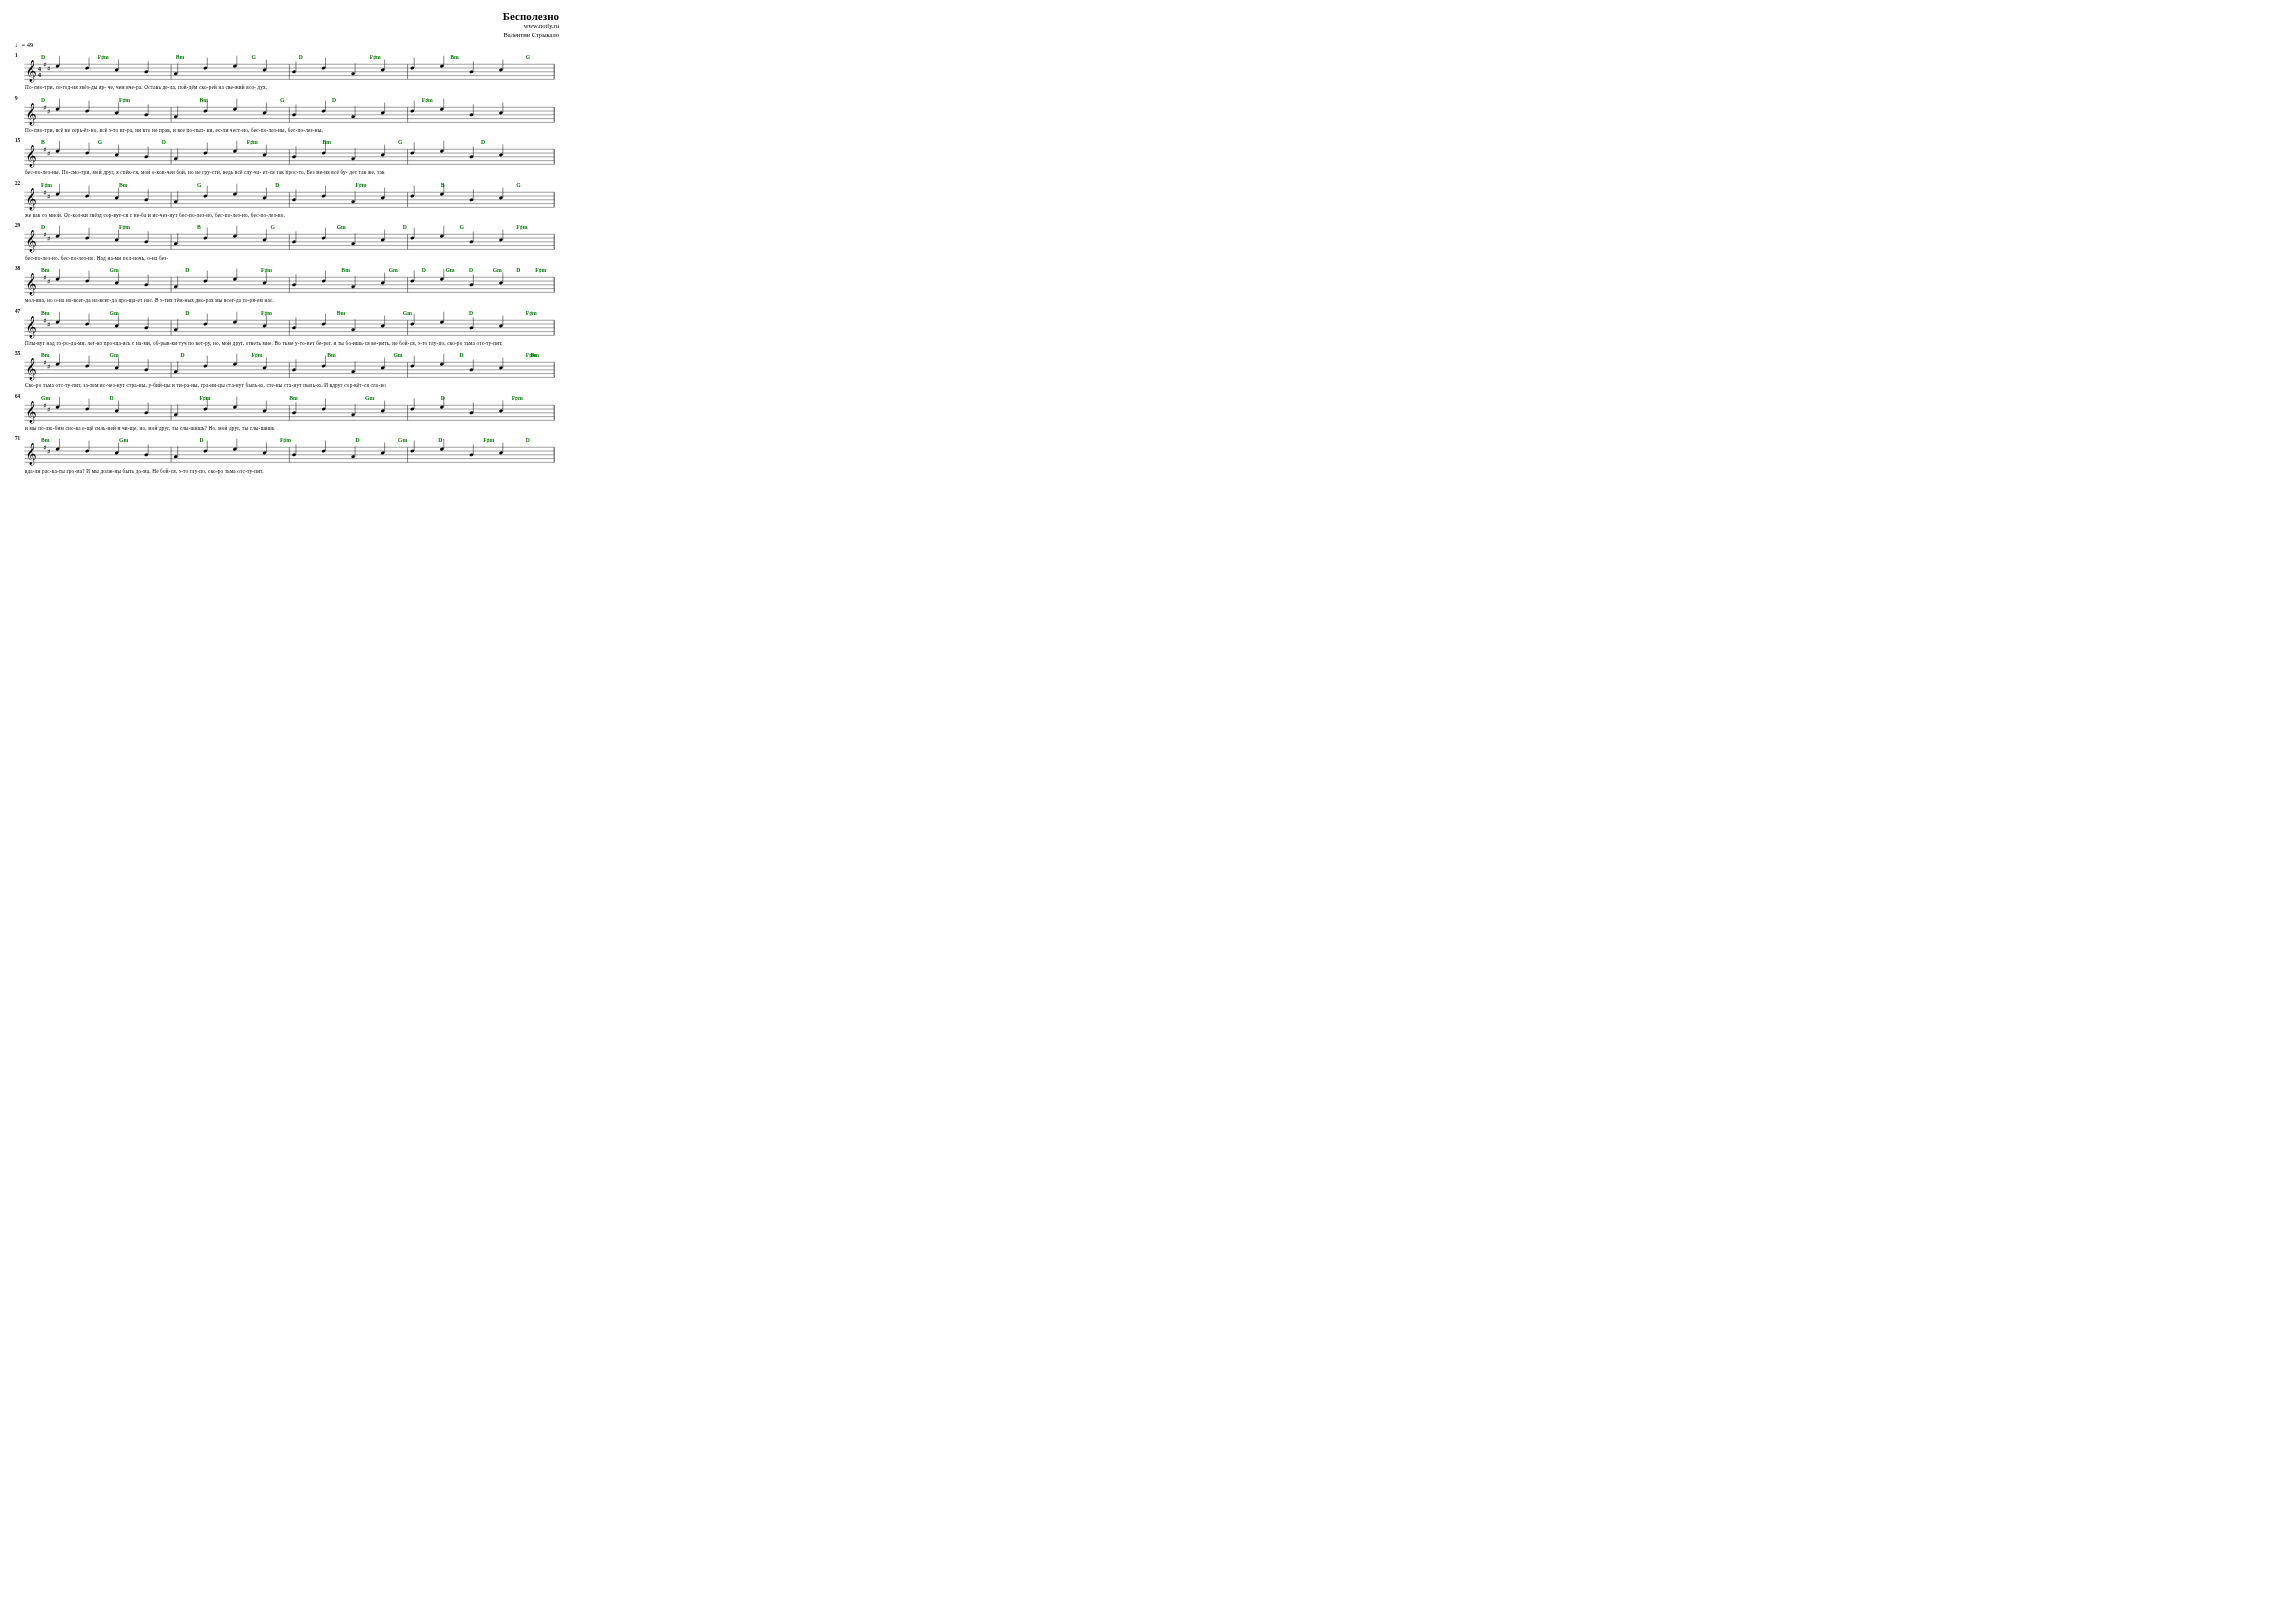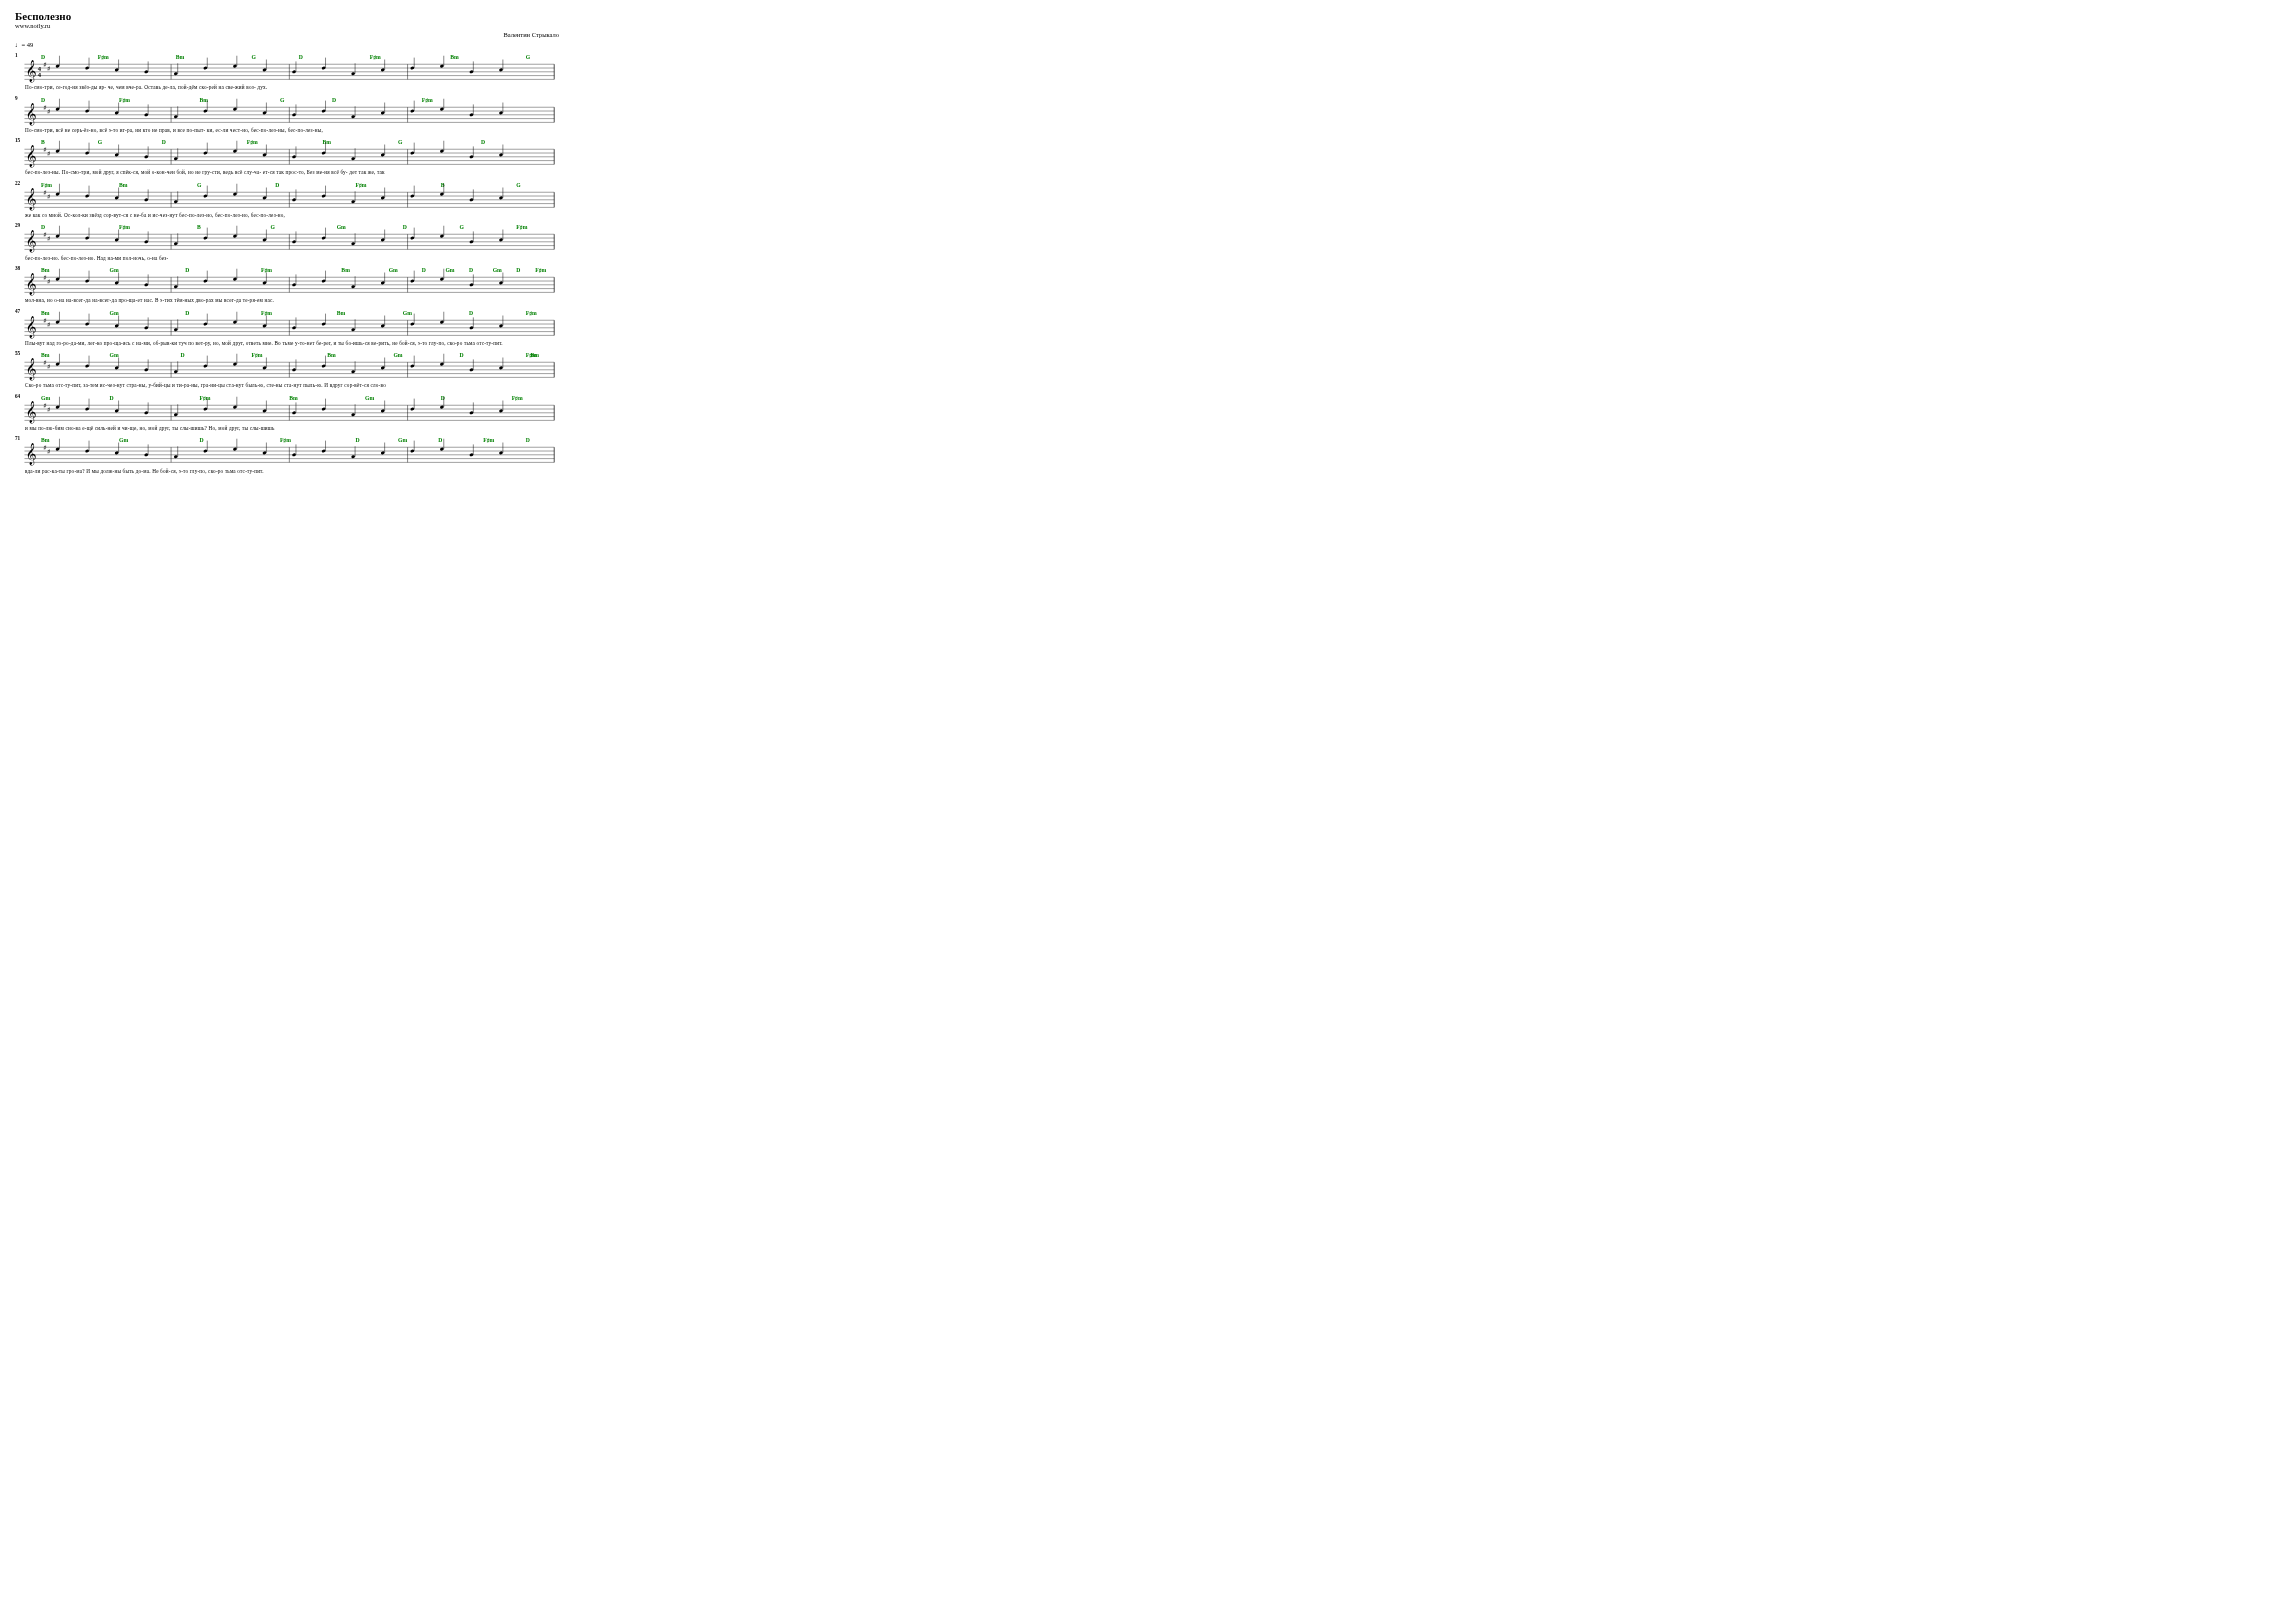--- a/index.html
+++ b/index.html
@@ -5,21 +5,21 @@
     * { margin: 0; padding: 0; box-sizing: border-box; }
     body {
       background: #fff;
       font-family: 'Times New Roman', Times, serif;
       width: 574px;
       min-height: 399px;
       padding: 10px 15px;
       color: #000;
     }
     .header {
-      text-align: left;
+      text-align: right;
       margin-bottom: 2px;
     }
     .title {
       font-size: 11px;
       font-weight: bold;
     }
     .subtitle {
       font-size: 6.5px;
     }
     .composer {

